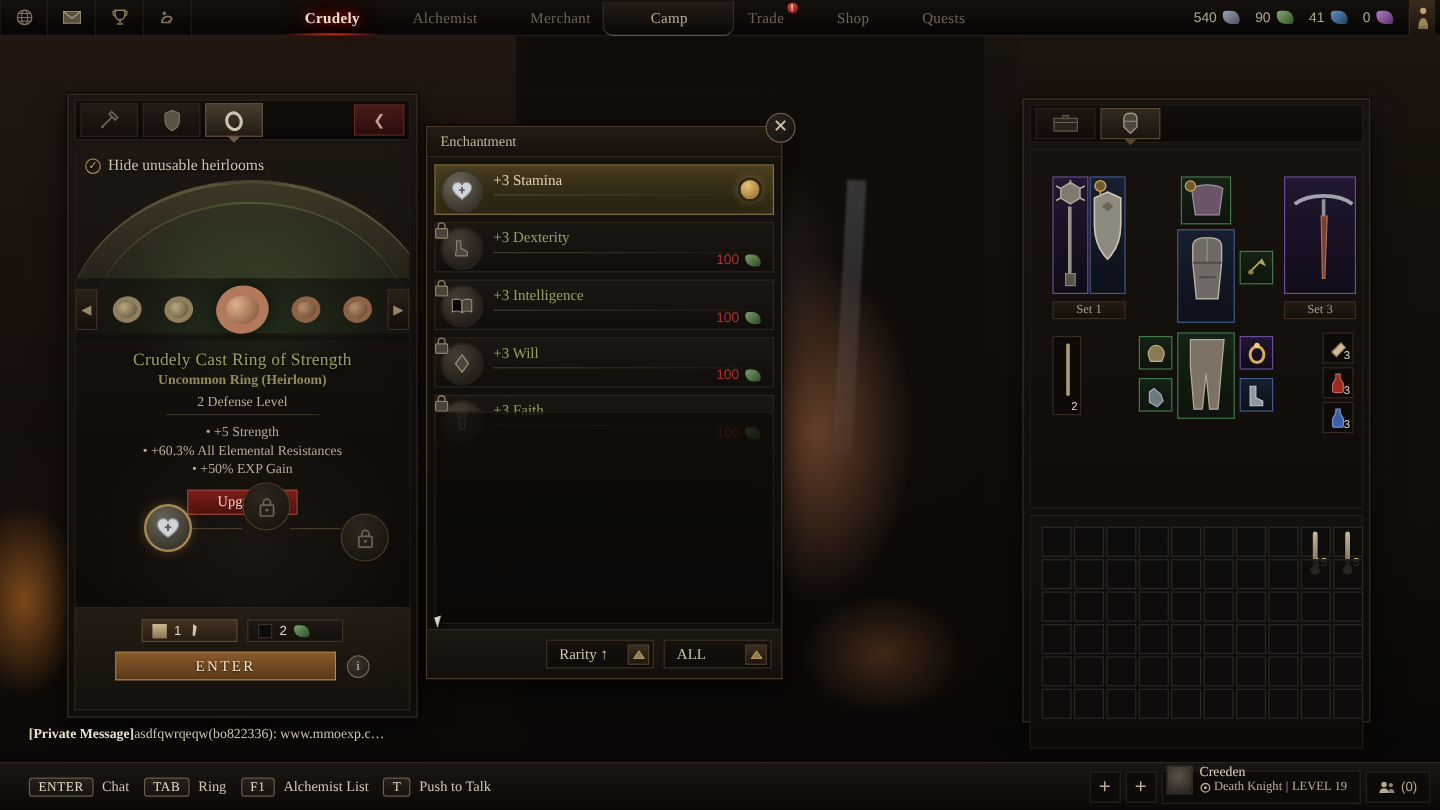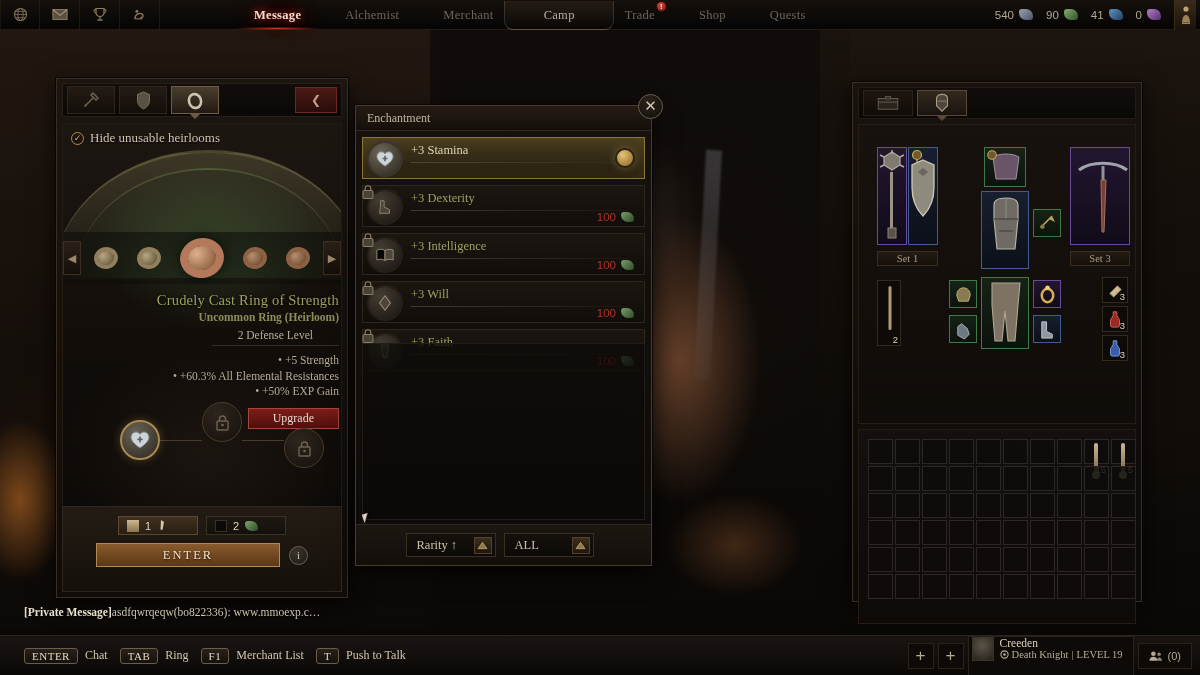--- a/index.html
+++ b/index.html
@@ -119,21 +119,21 @@
   .car-arrow { width:18px; height:34px; display:flex; align-items:center; justify-content:center;
     background:linear-gradient(180deg,#2b2117,#150f0a); border:1px solid #3c2e20; color:#9a8868; font-size:11px; }
   .car-items { flex:1; display:flex; align-items:center; justify-content:space-around; padding:0 4px; }
   .ring-ico { width:24px; height:22px; border-radius:50%;
     border:4px solid #9a6a4a; background: radial-gradient(circle at 35% 30%, #c89b76, #6a452c);
     transform: rotate(-12deg); opacity:0.9; }
   .ring-ico.big { width:44px; height:40px; border:8px solid #b4785a;
     background: radial-gradient(circle at 35% 28%, #e0b08c, #7a4d30); opacity:1; box-shadow:0 0 14px rgba(0,0,0,0.7); }
   .ring-ico.amulet { border-radius:50%; border:4px solid #9e8a66; background:radial-gradient(circle at 35% 30%,#cbb88e,#5d4f36); }
 
-  .hl-info { position:absolute; left:16px; top:168px; width:100%; text-align:right; padding:0 18px; }
+  .hl-info { position:absolute; left:0; top:168px; width:100%; text-align:center; padding:0 18px; }
   .hl-title { font-size:14.5px; color:#9fa05e; letter-spacing:0.2px; text-shadow:0 1px 3px #000; }
   .hl-sub { font-size:11.5px; color:#8d8d5a; margin-top:2px;font-weight:bold; }
   .hl-def { font-size:11.5px; color:#b9ae97; margin-top:6px; padding-bottom:4px;
     border-bottom:1px solid rgba(120,105,80,0.35); display:inline-block; padding-left:26px; padding-right:26px; }
   .hl-stats { margin-top:7px; }
   .hl-stat { font-size:11.5px; color:#b6ac95; line-height:15.5px; }
   .hl-upgrade { display:inline-block; margin-top:8px; padding:2px 24px; font-size:12px; color:#e8d6c8;
     background: linear-gradient(180deg,#7d1d18,#4d100d); border:1px solid #a8453a; }
 
   .hl-nodes { position:absolute; left:0; top:296px; width:100%; height:88px; }
@@ -192,21 +192,21 @@
   .ench-orb { position:absolute; right:9px; top:10px; width:20px; height:20px; border-radius:50%;
     background: radial-gradient(circle at 36% 30%, #e6c276, #8a6320); border:2px solid #2b2418;
     box-shadow:0 0 8px rgba(210,170,90,0.4); }
   .ench-scroll-area { position:absolute; left:6px; right:6px; top:237px; bottom:45px;
     border:1px solid #241c15; background: linear-gradient(180deg, rgba(14,11,9,0.8), rgba(10,8,6,0.8)); }
   .cursor-arrow { position:absolute; left:363px; top:513px; width:0; height:0;
     border-left:6px solid #d9d2c4; border-bottom:9px solid transparent; border-right:4px solid transparent;
     transform: rotate(-18deg); filter: drop-shadow(1px 1px 1px #000); z-index:33; }
   .ench-foot { position:absolute; left:0; right:0; bottom:0; height:41px;
     background: linear-gradient(180deg,#1d1711,#120e0a); border-top:1px solid #32271c;
-    display:flex; align-items:center; justify-content:center; gap:8px; padding-right:8px; }
+    display:flex; align-items:center; justify-content:flex-end; gap:8px; padding-right:8px; }
   .drop { display:flex; align-items:center; height:24px; min-width:90px; padding-left:10px;
     background: linear-gradient(180deg,#15110d,#0c0a07); border:1px solid #3b2f22;
     font-size:12.5px; color:#cdc2aa; position:relative; }
   .drop .caret { position:absolute; right:3px; top:3px; width:18px; height:17px;
     background: linear-gradient(180deg,#3b2f1e,#1d1610); border:1px solid #54422c;
     display:flex; align-items:center; justify-content:center; }
 
   
   #inv-panel { left:852px; top:82px; width:290px; height:520px; z-index:20;
     background: linear-gradient(180deg, rgba(24,19,14,0.95), rgba(13,10,8,0.96)); }
@@ -247,21 +247,21 @@
     background: linear-gradient(180deg,#1a1512 0%, #110d0b 60%, #0a0806 100%);
     border-top:1px solid #2c231a; display:flex; align-items:center; }
   .keys { display:flex; align-items:center; gap:12px; margin-left:24px; }
   .keyitem { display:flex; align-items:center; gap:7px; font-size:12px; color:#cfc5b0; }
   .keycap { padding:1px 7px; font-size:11px; color:#e3d8c2; border:1px solid #6a5d49; border-radius:3px;
     background: linear-gradient(180deg, rgba(48,40,31,0.7), rgba(22,18,14,0.7));
     font-family:"Liberation Serif",serif; letter-spacing:0.5px; }
   .br-group { margin-left:auto; display:flex; align-items:center; gap:4px; padding-right:8px; }
   .plusbtn { width:26px; height:26px; background:#0d0a08; border:1px solid #2a221a;
     color:#b6ab95; font-size:17px; line-height:23px; text-align:center; font-family:"Liberation Sans",sans-serif; }
-  .charbox { display:flex; align-items:flex-start; gap:6px; height:40px; padding:0 10px 11px 3px;
+  .charbox { display:flex; align-items:center; gap:6px; height:28px; padding:0 10px 11px 3px;
     background:#0d0a08; border:1px solid #2a221a; }
   .charportrait { width:22px; height:24px; background:radial-gradient(circle at 45% 35%, #5d5346, #22201c);
     border:1px solid #3a332a; }
   .charname { font-size:11.5px; color:#ded3bd; line-height:12px; }
   .charsub { font-size:10.5px; color:#b8ad97; line-height:12px; display:flex; align-items:center; gap:3px; }
   .partybox { display:flex; align-items:center; gap:5px; height:26px; padding:0 10px;
     background:#0d0a08; border:1px solid #2a221a; font-size:11px; color:#b6ab95;
     font-family:"Liberation Sans",sans-serif; }
 </style>
 </head>
@@ -303,21 +303,21 @@
       <div class="tb-ico">
         <svg width="15" height="15" viewBox="0 0 16 16">
             <path d="M3 12c1-4 3-5 5.5-5 1.8 0 3 .8 3.2 2.2.2 1.4-1 2.3-2.2 2.1" fill="none" stroke="#9a8a6c" stroke-width="1.6" stroke-linecap="round"></path>
             <circle cx="5.2" cy="4.4" r="1.6" fill="#9a8a6c"></circle>
             <path d="M3 12.6h8" stroke="#9a8a6c" stroke-width="1.3"></path>
           </svg>
       </div>
     </div>
 
     <div class="tb-nav">
-      <div class="tb-tab active">Message</div>
+      <div class="tb-tab active">Crudely</div>
       <div class="tb-tab">Alchemist</div>
       <div class="tb-tab">Merchant</div>
       <div class="tb-camp-wrap">
         <div class="tb-tab camp">Camp</div>
       </div>
       <div style="position:relative">
         <div class="tb-tab">Trade</div>
         <div class="alert-dot">!</div>
       </div>
       <div class="tb-tab">Shop</div>
@@ -779,21 +779,21 @@
       <div class="keyitem">
         <span class="keycap">ENTER</span>
         <span>Chat</span>
       </div>
       <div class="keyitem">
         <span class="keycap">TAB</span>
         <span>Ring</span>
       </div>
       <div class="keyitem">
         <span class="keycap">F1</span>
-        <span>Merchant List</span>
+        <span>Alchemist List</span>
       </div>
       <div class="keyitem">
         <span class="keycap">T</span>
         <span>Push to Talk</span>
       </div>
     </div>
 
     <div class="br-group">
       <div class="plusbtn">+</div>
       <div class="plusbtn">+</div>

